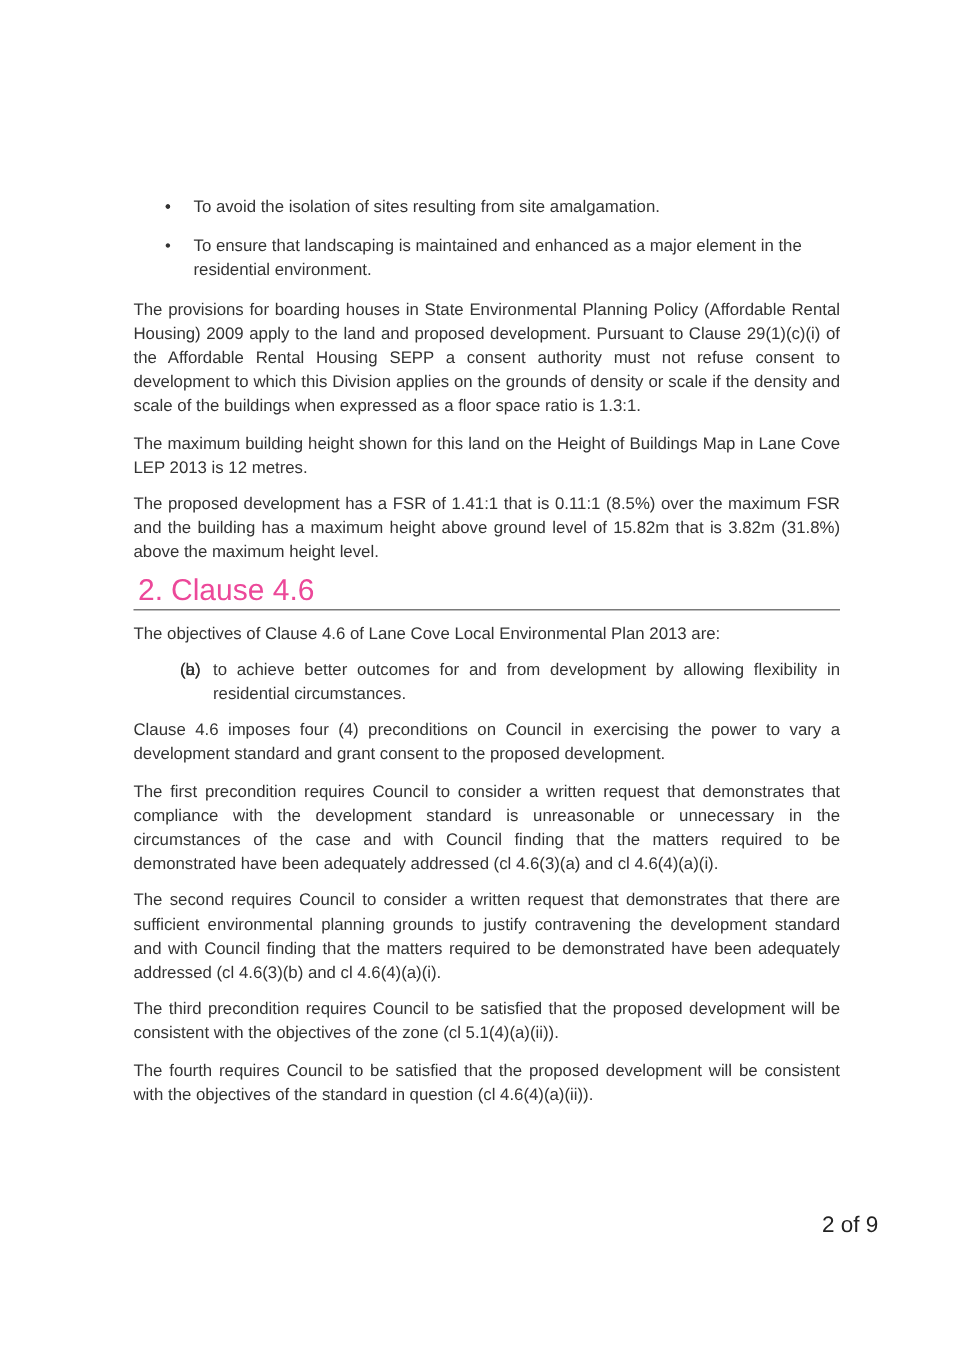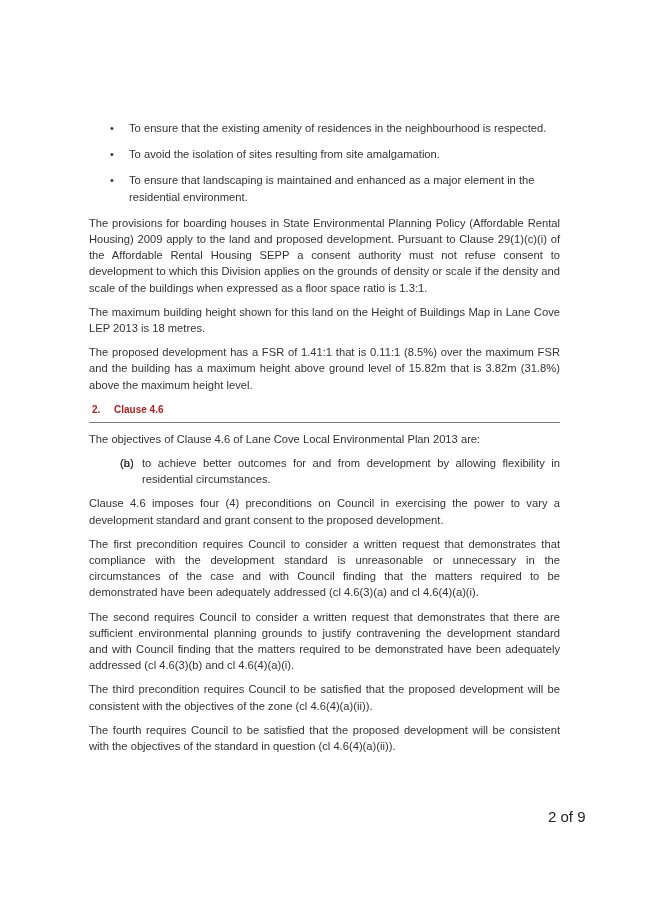--- a/index.html
+++ b/index.html
@@ -14,21 +14,21 @@
     }
     .bullets { list-style: none; margin: 0; padding: 0; }
     .bullets li {
       position: relative; padding-left: 40px; margin-bottom: 10px;
     }
     .bullets li .dot {
       position: absolute; left: 21px; top: 0; font-size: 11px;
     }
     p { margin: 0 0 8px 0; text-align: justify; }
     h2 {
-      font-weight: bold; color: #b91c1c; font-size: 10px;
+      font-weight: normal; color: #ec4899; font-size: 20px;
       margin: 0 0 8px 0; padding: 0 0 3px 3px;
       border-bottom: 1.5px solid #7a7a7a; line-height: 18px;
     }
     h2 .num { display: inline-block; width: 22px; }
     .objlist { margin: 0 0 8px 0; padding: 0; list-style: none; }
     .objlist li {
       position: relative; padding-left: 53px; text-align: justify; margin-bottom: 7px;
     }
     .objlist li .lbl { position: absolute; left: 31px; top: 0; }
     .italic { }
@@ -36,34 +36,33 @@
       position: absolute; left: 548px; top: 808px; font-size: 15px; color: #222;
     }
   </style>
 </head>
 <body>
 
 <div class="page">
   <ul class="bullets">
     <li>
       <span class="dot">•</span>
-      <span>To ensure that the existing amenity of residences in the neighbourhood is respected.</span>
     </li>
     <li>
       <span class="dot">•</span>
       <span>To avoid the isolation of sites resulting from site amalgamation.</span>
     </li>
     <li>
       <span class="dot">•</span>
       <span>To ensure that landscaping is maintained and enhanced as a major element in the residential environment.</span>
     </li>
   </ul>
 
   <p>The provisions for boarding houses in State Environmental Planning Policy (Affordable Rental Housing) 2009 apply to the land and proposed development. Pursuant to Clause 29(1)(c)(i) of the Affordable Rental Housing SEPP a consent authority must not refuse consent to development to which this Division applies on the grounds of density or scale if the density and scale of the buildings when expressed as a floor space ratio is 1.3:1.</p>
-  <p>The maximum building height shown for this land on the Height of Buildings Map in Lane Cove LEP 2013 is 18 metres.</p>
+  <p>The maximum building height shown for this land on the Height of Buildings Map in Lane Cove LEP 2013 is 12 metres.</p>
   <p>The proposed development has a FSR of 1.41:1 that is 0.11:1 (8.5%) over the maximum FSR and the building has a maximum height above ground level of 15.82m that is 3.82m (31.8%) above the maximum height level.</p>
 
   <h2>
     <span class="num">2.</span><span>Clause 4.6</span>
   </h2>
 
   <p><span>The objectives of Clause 4.6 of </span><span class="italic">Lane Cove Local Environmental Plan 2013 are:</span></p>
 
   <ul class="objlist">
     <li>
@@ -71,17 +70,17 @@
     </li>
     <li>
       <span class="lbl">(b)</span>
       <span>to achieve better outcomes for and from development by allowing flexibility in residential circumstances.</span>
     </li>
   </ul>
 
   <p>Clause 4.6 imposes four (4) preconditions on Council in exercising the power to vary a development standard and grant consent to the proposed development.</p>
   <p>The first precondition requires Council to consider a written request that demonstrates that compliance with the development standard is unreasonable or unnecessary in the circumstances of the case and with Council finding that the matters required to be demonstrated have been adequately addressed (cl 4.6(3)(a) and cl 4.6(4)(a)(i).</p>
   <p>The second requires Council to consider a written request that demonstrates that there are sufficient environmental planning grounds to justify contravening the development standard and with Council finding that the matters required to be demonstrated have been adequately addressed (cl 4.6(3)(b) and cl 4.6(4)(a)(i).</p>
-  <p>The third precondition requires Council to be satisfied that the proposed development will be consistent with the objectives of the zone (cl 4.6(4)(a)(ii)).</p>
+  <p>The third precondition requires Council to be satisfied that the proposed development will be consistent with the objectives of the zone (cl 5.1(4)(a)(ii)).</p>
   <p>The fourth requires Council to be satisfied that the proposed development will be consistent with the objectives of the standard in question (cl 4.6(4)(a)(ii)).</p>
 </div>
 
 <div class="footer">2 of 9</div>
 
 </body></html>

